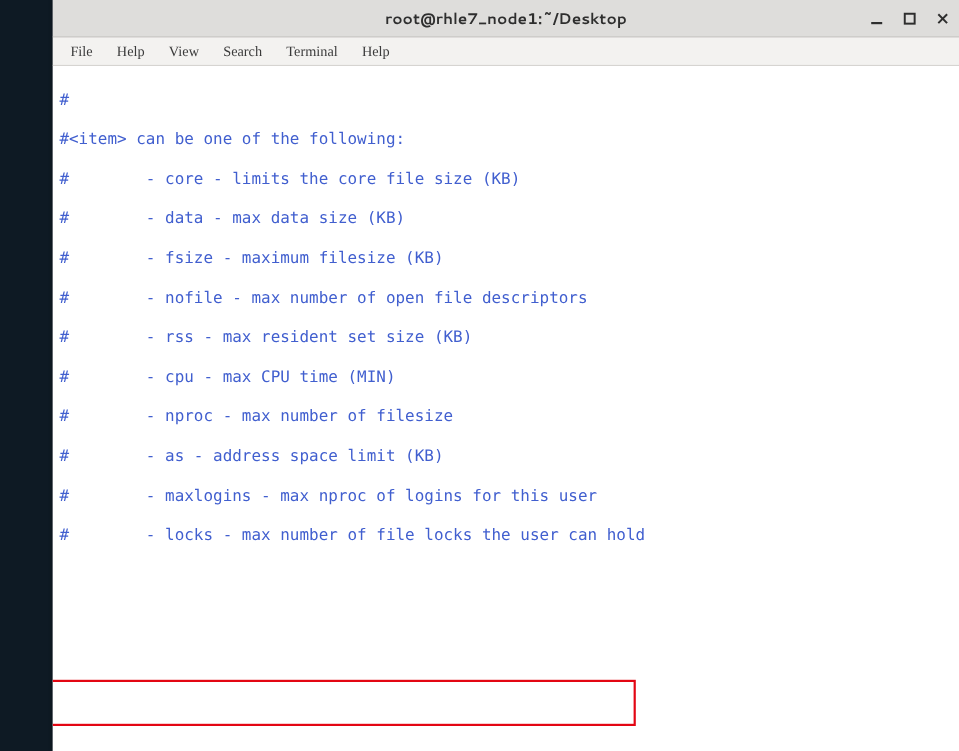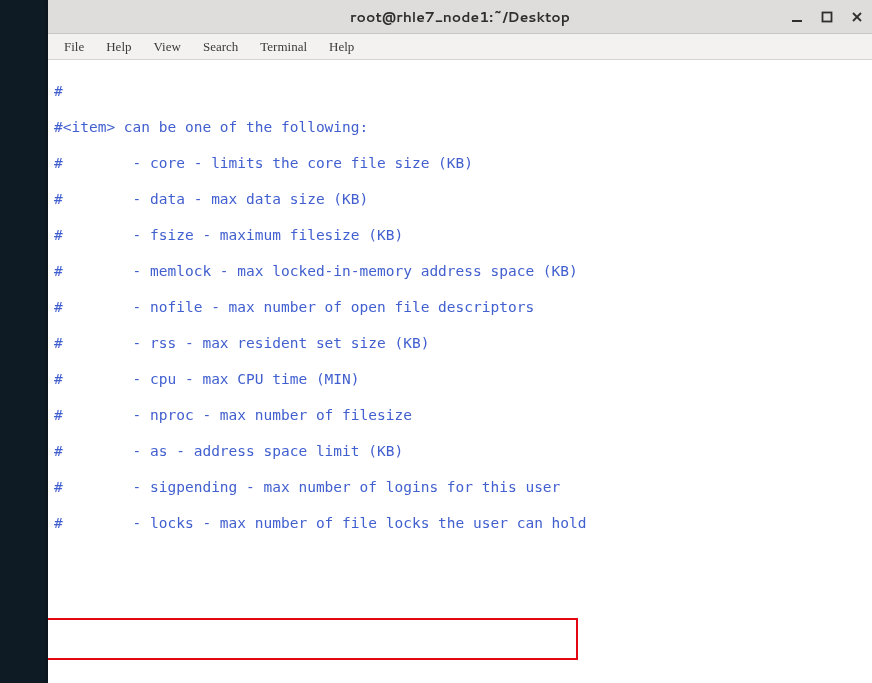--- a/index.html
+++ b/index.html
@@ -112,27 +112,26 @@
       <div class="menu-item">Terminal</div>
       <div class="menu-item">Help</div>
     </div>
 
     <div class="terminal">
 <div class="line">#</div>
 <div class="line">#&lt;item&gt; can be one of the following:</div>
 <div class="line">#        - core - limits the core file size (KB)</div>
 <div class="line">#        - data - max data size (KB)</div>
 <div class="line">#        - fsize - maximum filesize (KB)</div>
-<div class="line">#        - memlock - max locked-in-memory address space (KB)</div>
 <div class="line">#        - nofile - max number of open file descriptors</div>
 <div class="line">#        - rss - max resident set size (KB)</div>
 <div class="line">#        - cpu - max CPU time (MIN)</div>
 <div class="line">#        - nproc - max number of filesize</div>
 <div class="line">#        - as - address space limit (KB)</div>
-<div class="line">#        - sigpending - max number of logins for this user</div>
+<div class="line">#        - maxlogins - max nproc of logins for this user</div>
 <div class="line">#        - locks - max number of file locks the user can hold</div>
 
 
 
 
 
 
 <div class="line"></div>
 
 

